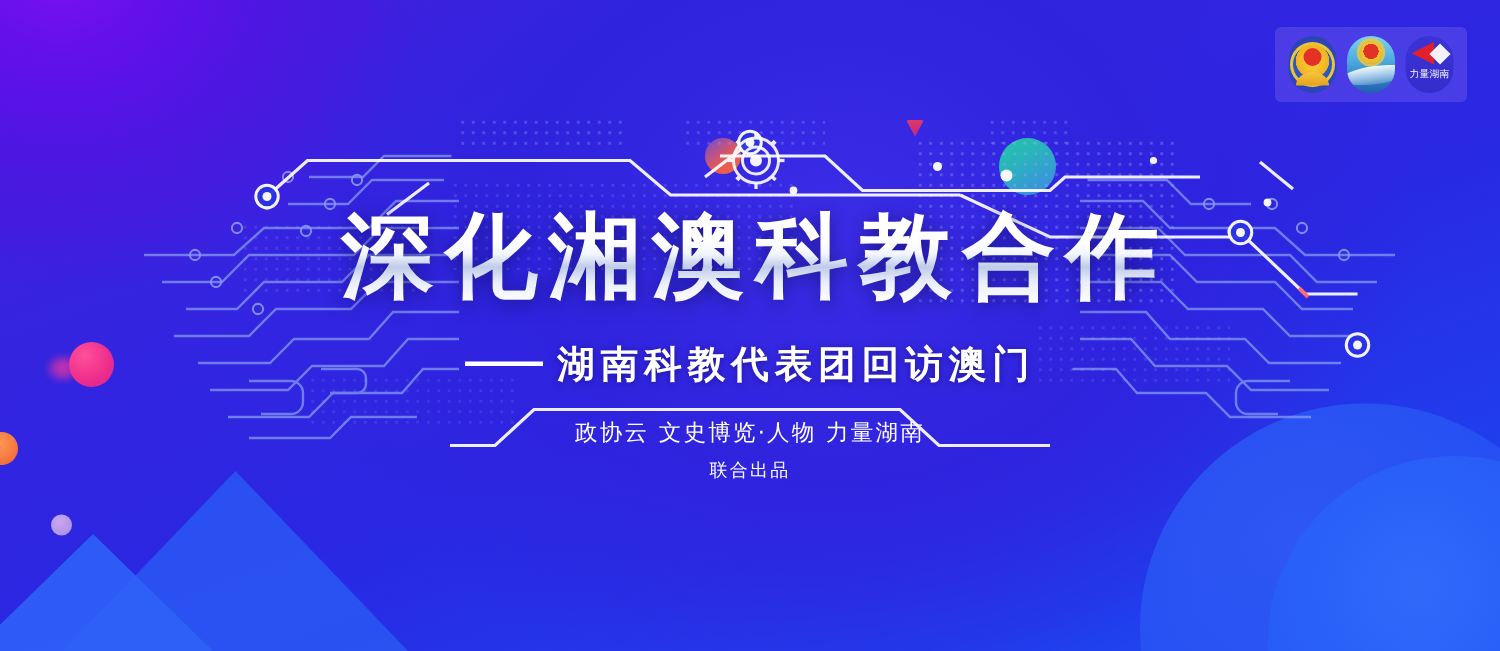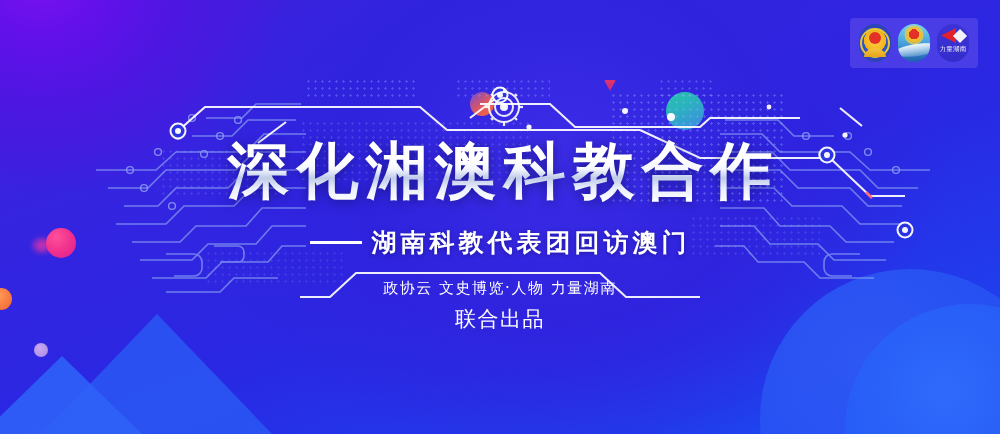--- a/index.html
+++ b/index.html
@@ -144,21 +144,21 @@
     font-size:25px; font-weight:600; letter-spacing:4px; color:#ffffff;
     font-family:"DejaVu Sans","Liberation Sans",sans-serif;
     display:flex; align-items:center; gap:10px; white-space:nowrap;
     text-shadow:0 1px 4px rgba(10,10,90,.5);
   }
   .subtitle .dash { display:inline-block; width:52px; height:3px; background:#ffffff; }
 
   .credits { margin-top:20px; text-align:center; color:#ffffff;
     font-family:"DejaVu Sans","Liberation Sans",sans-serif; }
   .credits .row1 { font-size:15px; letter-spacing:1.5px; white-space:nowrap; }
-  .credits .row2 { font-size:21px; letter-spacing:1.5px; margin-top:7px; }
+  .credits .row2 { font-size:12px; letter-spacing:1.5px; margin-top:7px; }
 </style>
 </head>
 <body>
 
 <div id="poster">
 
   <div class="circ-br a"></div>
   <div class="circ-br b"></div>
 
   <div class="mtn big"></div>

